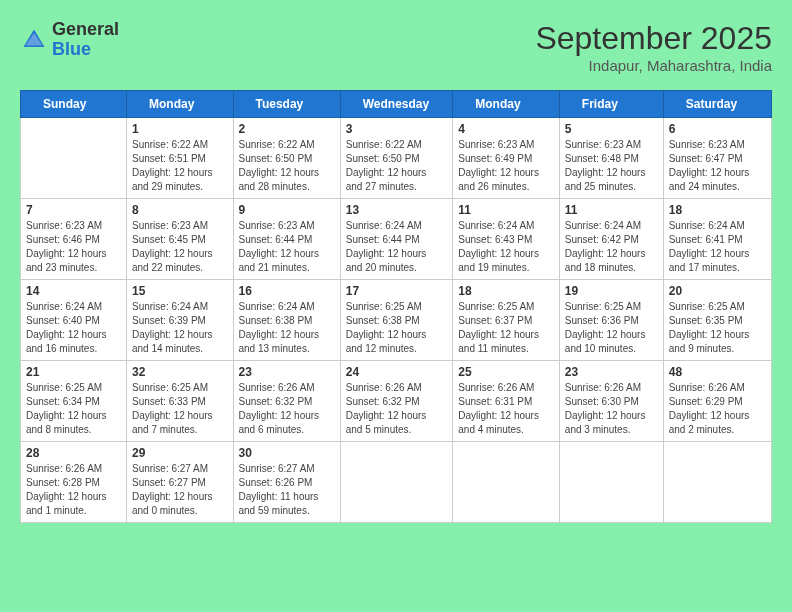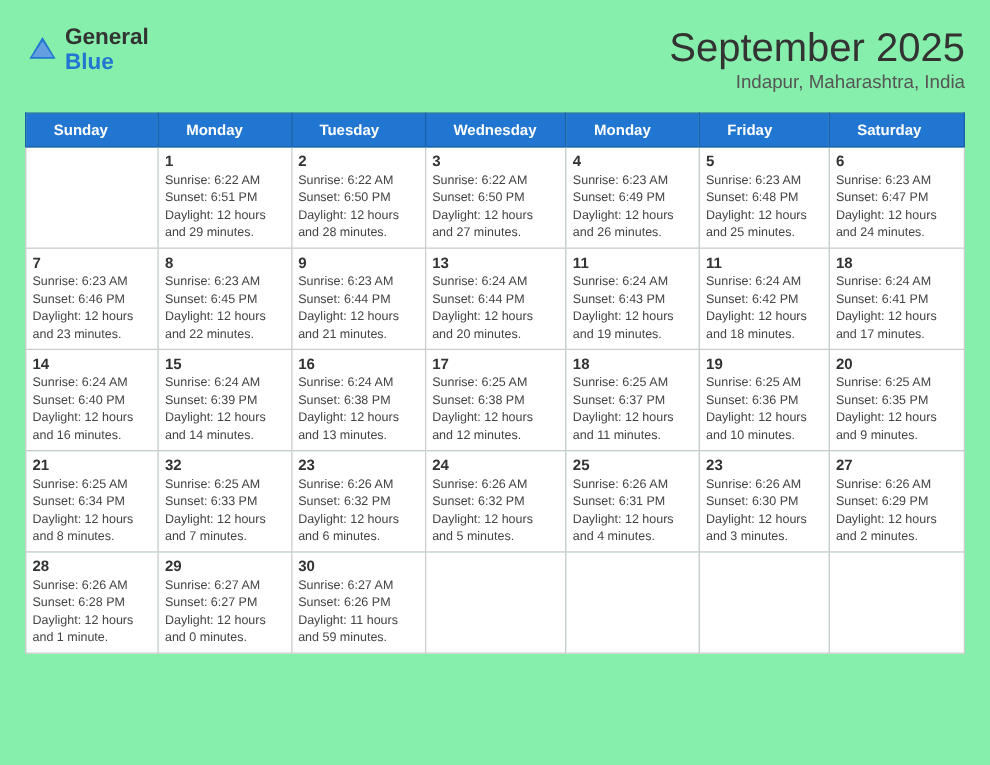--- a/index.html
+++ b/index.html
@@ -230,21 +230,21 @@
           </td>
           <td>
             <span class="day-num">25</span>
             <div class="day-info">Sunrise: 6:26 AM<br>Sunset: 6:31 PM<br>Daylight: 12 hours<br>and 4 minutes.</div>
           </td>
           <td>
             <span class="day-num">23</span>
             <div class="day-info">Sunrise: 6:26 AM<br>Sunset: 6:30 PM<br>Daylight: 12 hours<br>and 3 minutes.</div>
           </td>
           <td>
-            <span class="day-num">27</span>
+            <span class="day-num">48</span>
             <div class="day-info">Sunrise: 6:26 AM<br>Sunset: 6:29 PM<br>Daylight: 12 hours<br>and 2 minutes.</div>
           </td>
         </tr>
         <tr class="week-row">
           <td>
             <span class="day-num">28</span>
             <div class="day-info">Sunrise: 6:26 AM<br>Sunset: 6:28 PM<br>Daylight: 12 hours<br>and 1 minute.</div>
           </td>
           <td>
             <span class="day-num">29</span>

